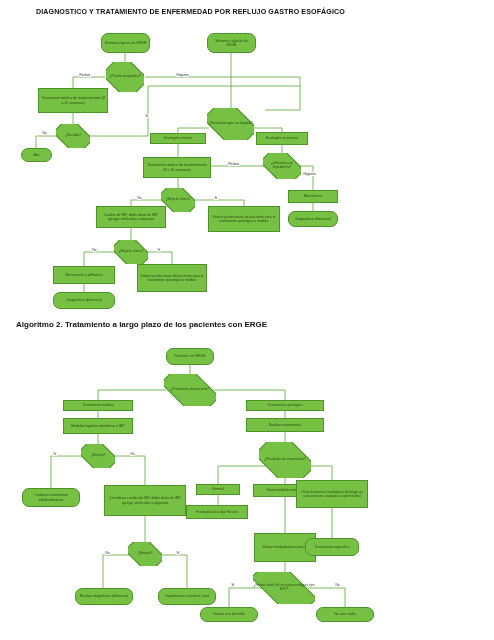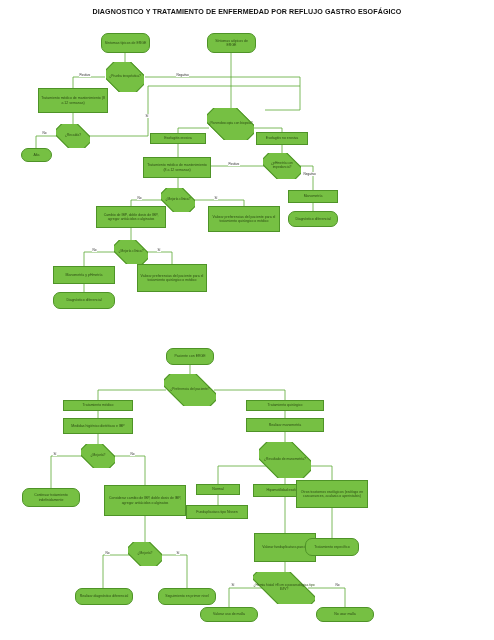--- a/index.html
+++ b/index.html
@@ -10,25 +10,25 @@
     font-family:"Liberation Sans", sans-serif;
     color:#1a1a1a;
     overflow:hidden;
     position:relative;
   }
   #page{position:relative;width:494px;height:640px;}
 
   .doc-title{
     position:absolute;
     left:0;right:0;top:8px;
-    text-align:center;
     font-size:7.1px;
     font-weight:bold;
     letter-spacing:.1px;
     color:#111;
+    padding-left:36px;
   }
   .section-title{
     position:absolute;
     left:16px;top:320px;
     font-size:8px;
     font-weight:bold;
     color:#111;
     white-space:nowrap;
   }
 
@@ -249,20 +249,21 @@
   <div class="edge-label" style="left:176px;top:73px;">Negativo</div>
   <div class="edge-label" style="left:42px;top:131px;">No</div>
   <div class="edge-label" style="left:145px;top:114px;">Sí</div>
   <div class="edge-label" style="left:228px;top:162px;">Positivo</div>
   <div class="edge-label" style="left:303px;top:172px;">Negativo</div>
   <div class="edge-label" style="left:137px;top:196px;">No</div>
   <div class="edge-label" style="left:214px;top:196px;">Sí</div>
   <div class="edge-label" style="left:92px;top:248px;">No</div>
   <div class="edge-label" style="left:157px;top:248px;">Sí</div>
 
+  <div class="section-title">Algoritmo 2. Tratamiento a largo plazo de los pacientes con ERGE</div>
 
   <svg class="wires" viewBox="0 0 494 640">
 
     <line x1="190" y1="365" x2="190" y2="375"></line>
 
     <line x1="166" y1="390" x2="98" y2="390"></line>
     <line x1="98" y1="390" x2="98" y2="400"></line>
 
     <line x1="214" y1="390" x2="285" y2="390"></line>
     <line x1="285" y1="390" x2="285" y2="400"></line>

